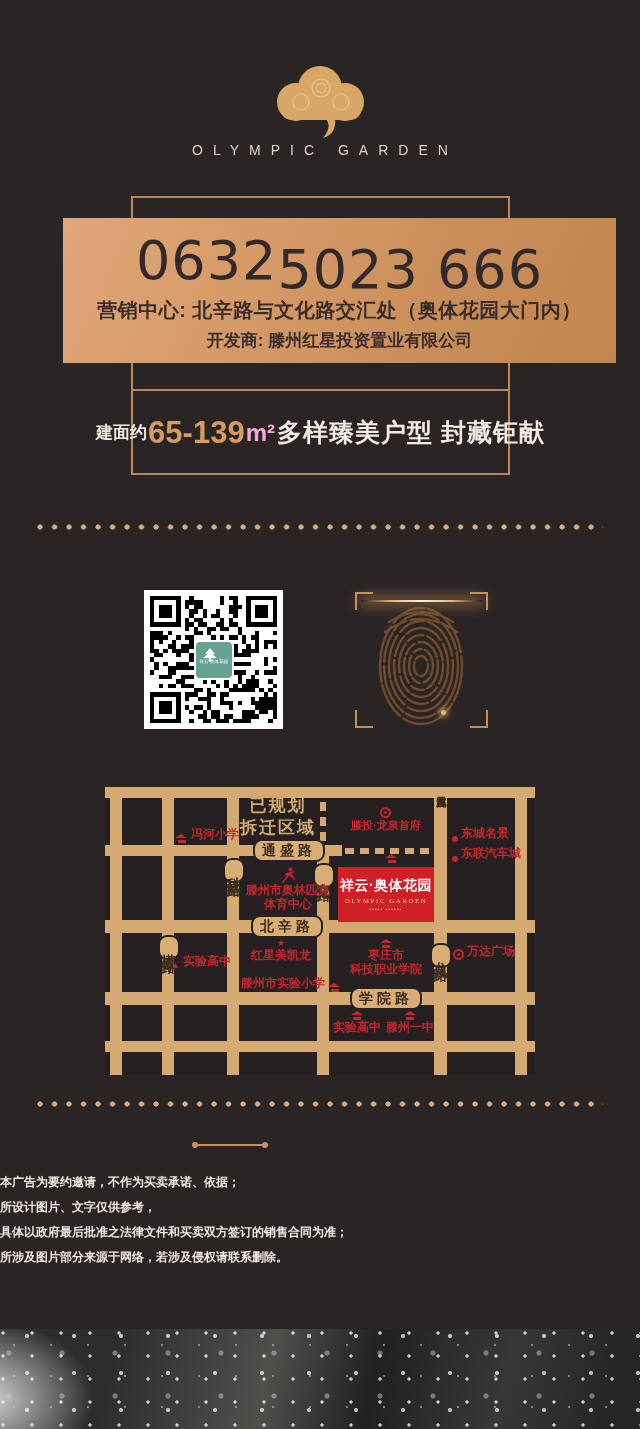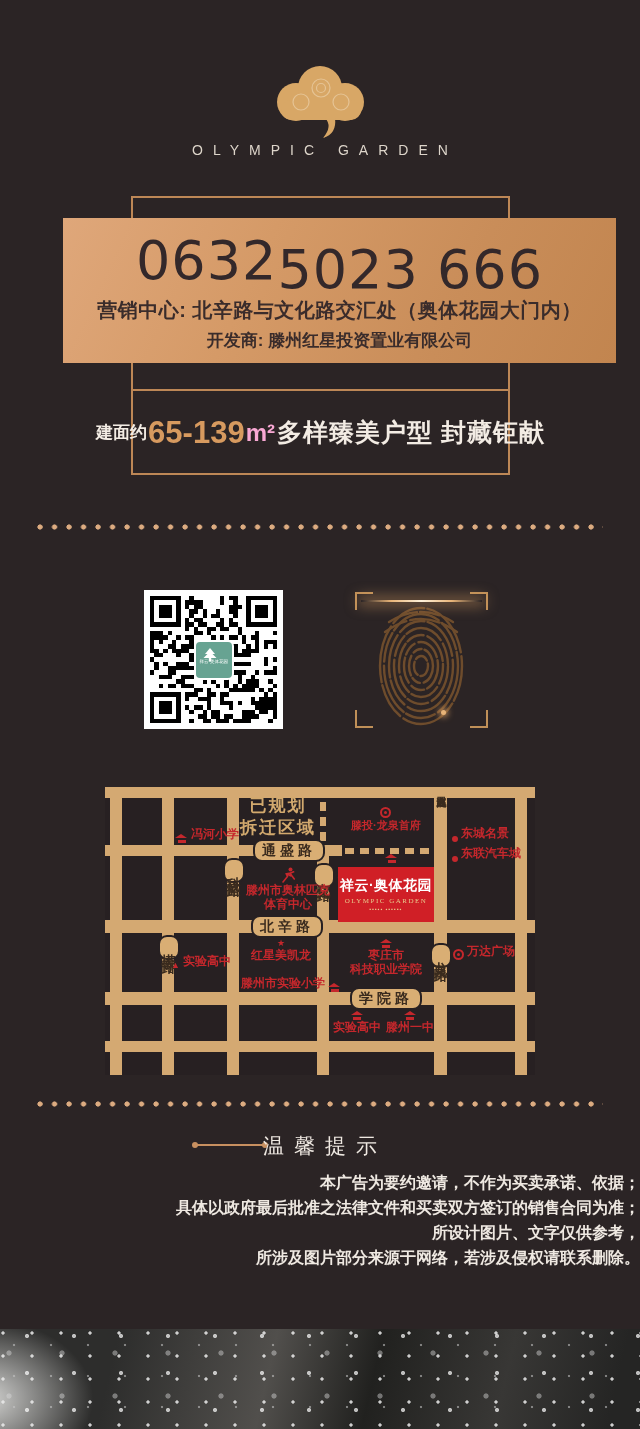--- a/index.html
+++ b/index.html
@@ -95,22 +95,22 @@
     font-family:"Liberation Serif","DejaVu Serif",serif; white-space:nowrap; }
   .project-marks { color:#e8c98c; font-size:5px; letter-spacing:1px; margin-top:1px; white-space:nowrap; }
 
   
   .tips-head { position:absolute; left:0; top:1132px; width:100%; text-align:center;
     color:#efe9e2; font-size:21px; font-weight:500; letter-spacing:10px; text-indent:10px; }
   .tips-deco { position:absolute; right:calc(50% + 52px); top:1142px; width:76px; height:6px; }
   .tips-deco .line { position:absolute; left:3px; right:3px; top:2px; height:2px; background:#c89060; }
   .tips-deco .d1,.tips-deco .d2 { position:absolute; top:0; width:6px; height:6px; border-radius:50%; background:#c89060; }
   .tips-deco .d1 { left:0; } .tips-deco .d2 { right:0; }
-  .tips-body { position:absolute; left:0; top:1170px; width:100%; text-align:right;
-    color:#efe9e2; font-size:16px; font-weight:700; line-height:25px; }
+  .tips-body { position:absolute; left:0; top:1170px; width:100%; text-align:left;
+    color:#efe9e2; font-size:12px; font-weight:700; line-height:25px; }
 
   
   .texture { position:absolute; left:0; top:1329px; width:640px; height:100px; background-color:#262625;
     background-image:
       radial-gradient(circle at 3px 4px, rgba(235,235,235,.85) 1.3px, rgba(0,0,0,0) 2px),
       radial-gradient(circle at 14px 16px, rgba(200,200,200,.55) 1px, rgba(0,0,0,0) 1.6px),
       radial-gradient(circle at 27px 7px, rgba(255,255,255,.7) 1.7px, rgba(0,0,0,0) 2.4px),
       radial-gradient(circle at 9px 24px, rgba(215,215,215,.45) 2.2px, rgba(0,0,0,0) 3px),
       radial-gradient(ellipse 150px 110px at -15px 70%, rgba(222,222,220,.95) 0%, rgba(150,150,148,.5) 50%, rgba(0,0,0,0) 72%),
       linear-gradient(103deg, #2d2d2c 18%, #514f4c 42%, #21211f 58%, #383735 78%, #252524 95%);
@@ -561,22 +561,21 @@
     </div>
   </div>
 
   <div class="dots dots2"></div>
 
   <div class="tips-deco">
     <span class="line"></span>
     <span class="d1"></span>
     <span class="d2"></span>
   </div>
-  <div class="tips-head">温馨提示</div>
   <div class="tips-body">
     <div>本广告为要约邀请，不作为买卖承诺、依据；</div>
+    <div>所设计图片、文字仅供参考，</div>
     <div>具体以政府最后批准之法律文件和买卖双方签订的销售合同为准；</div>
-    <div>所设计图片、文字仅供参考，</div>
     <div>所涉及图片部分来源于网络，若涉及侵权请联系删除。</div>
   </div>
 
   <div class="texture"></div>
 </div>
 
 </body></html>

